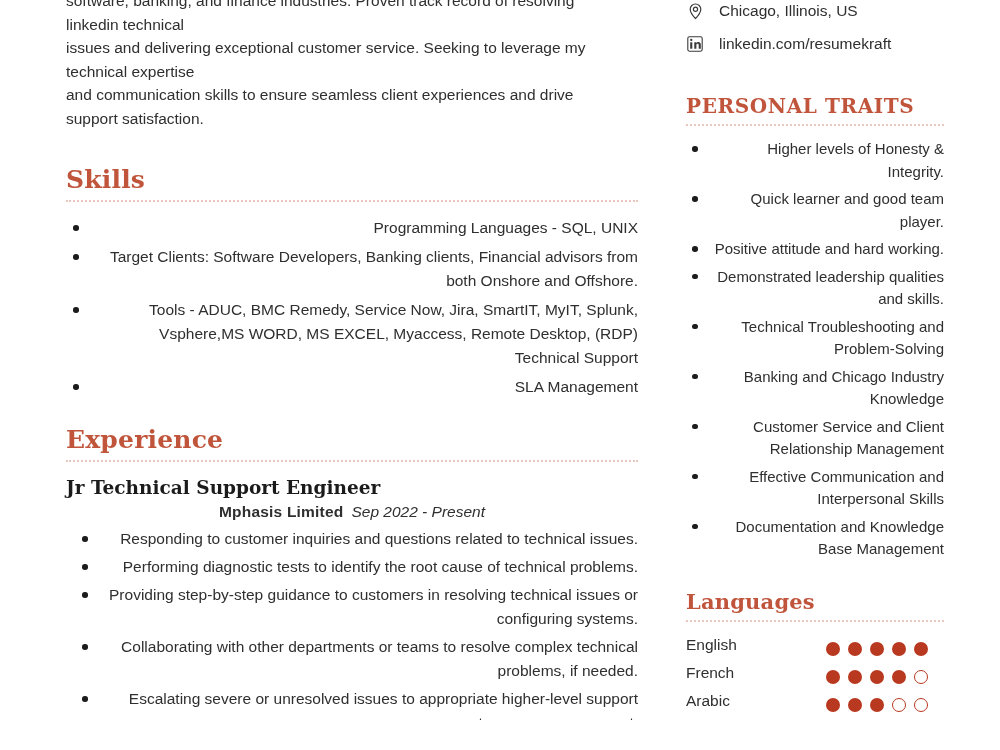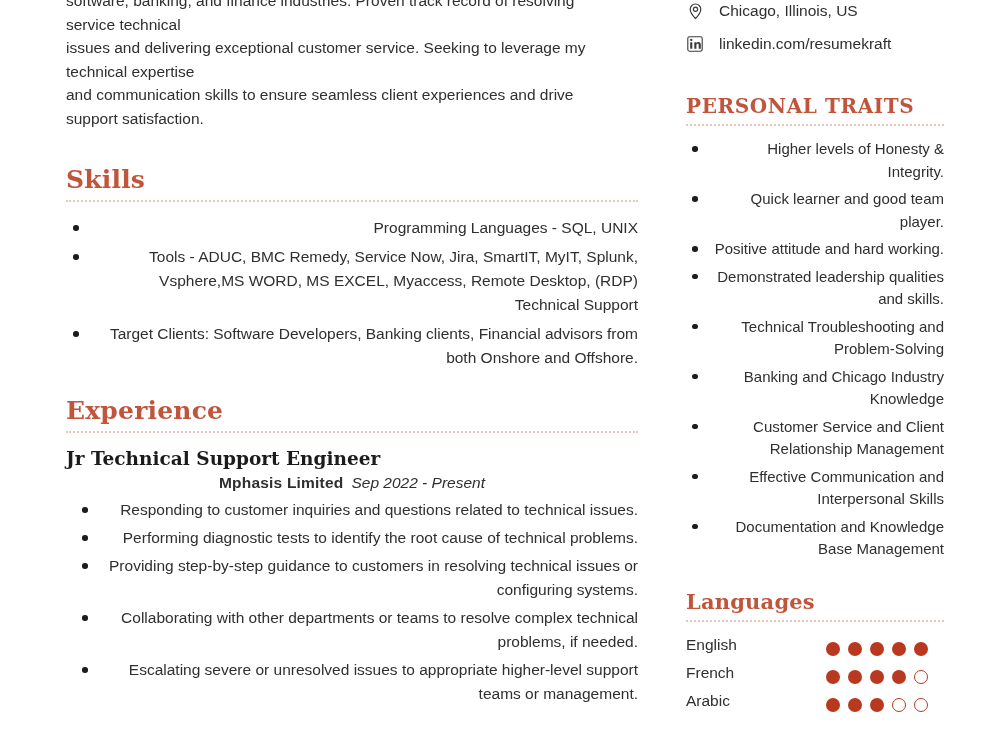--- a/index.html
+++ b/index.html
@@ -222,34 +222,35 @@
 </style>
 </head>
 <body>
 
 <div class="page">
 
   <div class="col-left">
 
     <p class="summary">
       <span class="ln clipped">software, banking, and finance industries. Proven track record of resolving</span>
-      <span class="ln">service technical</span>
+      <span class="ln">linkedin technical</span>
       <span class="ln">issues and delivering exceptional customer service. Seeking to leverage my</span>
       <span class="ln">technical expertise</span>
       <span class="ln">and communication skills to ensure seamless client experiences and drive</span>
       <span class="ln">support satisfaction.</span>
     </p>
 
     <div class="sec-block skills">
       <h2 class="sec-head left">Skills</h2>
       <hr class="dotted-rule">
       <ul class="bullets">
         <li>Programming Languages - SQL, UNIX</li>
+        <li>Target Clients: Software Developers, Banking clients, Financial advisors from both Onshore and Offshore.</li>
         <li>Tools - ADUC, BMC Remedy, Service Now, Jira, SmartIT, MyIT, Splunk, Vsphere,MS WORD, MS EXCEL, Myaccess, Remote Desktop, (RDP) Technical Support</li>
-        <li>Target Clients: Software Developers, Banking clients, Financial advisors from both Onshore and Offshore.</li>
+        <li>SLA Management</li>
       </ul>
     </div>
 
     <div class="sec-block experience">
       <h2 class="sec-head left">Experience</h2>
       <hr class="dotted-rule">
 
       <div>
         <div class="job-title">Jr Technical Support Engineer</div>
         <div class="job-meta">

